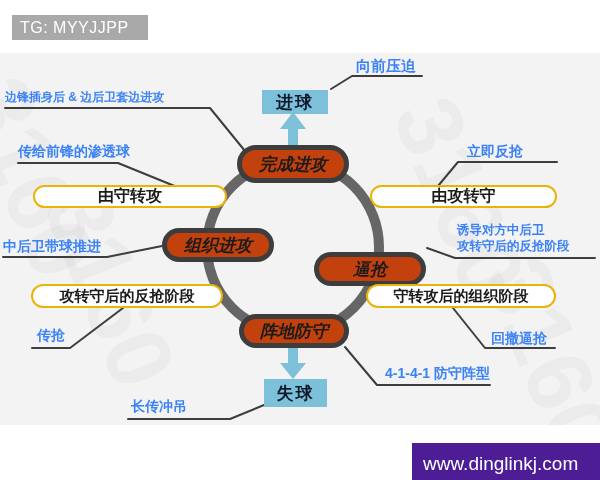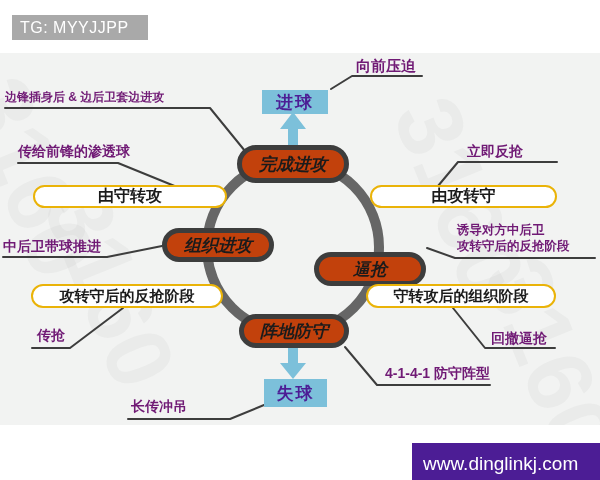--- a/index.html
+++ b/index.html
@@ -33,24 +33,24 @@
   }
   .subnode{
     position:absolute; box-sizing:border-box; background:#ffffff;
     border:2px solid #eab308; border-radius:12px;
     display:flex; align-items:center; justify-content:center;
     font-weight:700; font-size:16px; color:#1b1b1b; white-space:nowrap;
   }
   .goalbox{
     position:absolute; box-sizing:border-box; background:var(--accent,#7cc0da);
     display:flex; align-items:center; justify-content:center;
-    font-weight:700; font-size:17px; color:#4c1d95; letter-spacing:2px; white-space:nowrap;
+    font-weight:700; font-size:17px; color:#0f172a; letter-spacing:2px; white-space:nowrap;
   }
   .lbl{
-    position:absolute; font-weight:700; color:#701a75;
+    position:absolute; font-weight:700; color:#3b82f6;
     font-size:14px; white-space:nowrap; line-height:1.15;
   }
   .lbl.small{font-size:12px;}
   .lbl.two-line{font-size:12.5px; line-height:15.5px;}
   .tg-banner{
     position:absolute; left:12px; top:15px; width:136px; height:25px;
     background:var(--banner,#a9a9a9); color:#ffffff; font-size:16px;
     display:flex; align-items:center; padding-left:8px; box-sizing:border-box;
     letter-spacing:0.5px;
   }

